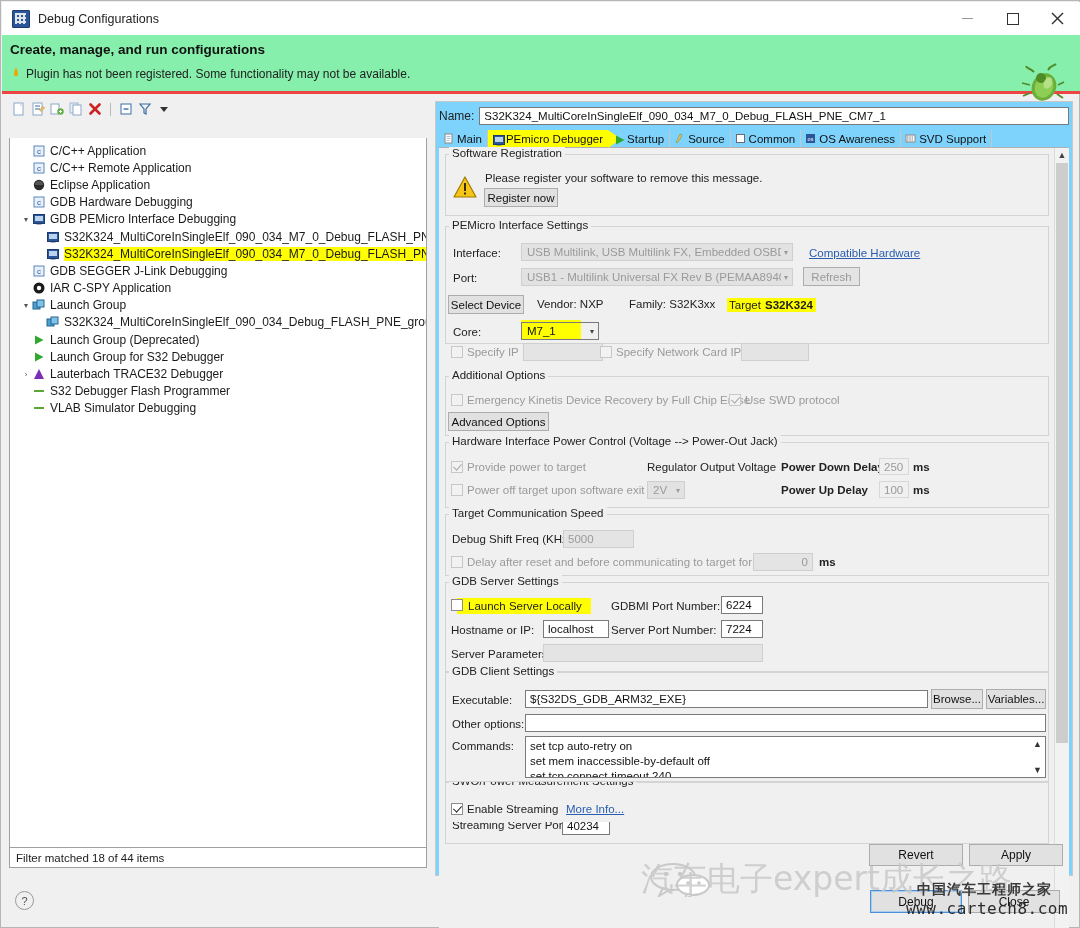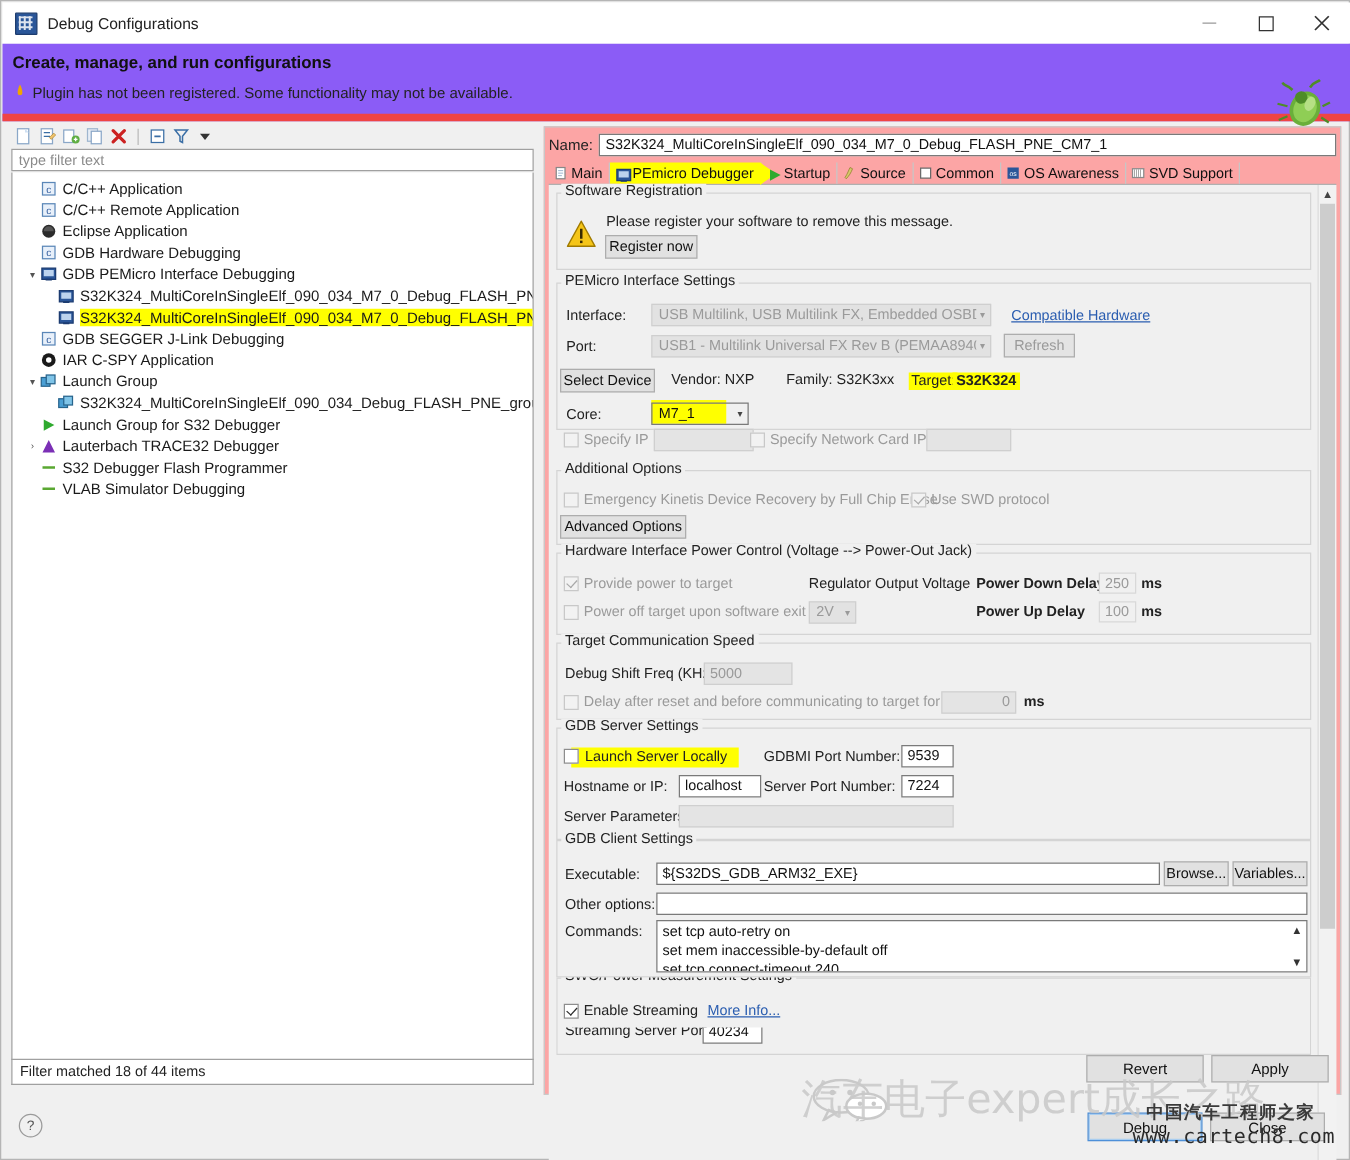--- a/index.html
+++ b/index.html
@@ -39,21 +39,21 @@
   }
   .title-text{font-size:12.5px;color:#222;}
   .winbtns{position:absolute;right:0;top:0;height:33px;display:flex;}
   .winbtn{width:45px;height:33px;display:flex;align-items:center;justify-content:center;font-size:13px;color:#333;}
   .winbtn.close{font-size:15px;}
   .winbtn .dash{width:11px;height:1px;background:#999;display:block;}
   .winbtn .sq{width:10px;height:10px;border:1.3px solid #333;display:block;}
   
   .header{
     position:absolute;left:1px;top:34px;width:1078px;height:56px;
-    background:#8b5cf6;border-bottom:6px solid #ef4444;
+    background:#86efac;border-bottom:3px solid #ef4444;
   }
   .header h1{
     margin:0;position:absolute;left:8px;top:7px;
     font-size:13.5px;font-weight:bold;color:#111;
   }
   .header .msg{
     position:absolute;left:24px;top:32px;font-size:12px;color:#222;
   }
   .warn-mini{
     position:absolute;left:8px;top:32px;width:12px;height:12px;
@@ -90,21 +90,21 @@
   .tlabel{padding-right:3px;}
   .trow.hl .tlabel{background:#ffff00;}
   .status{
     position:absolute;left:0;top:749px;width:418px;height:20px;
     border:1px solid #a0a0a0;border-top:none;background:#fff;
     font-size:11.5px;color:#222;line-height:20px;padding-left:6px;box-sizing:border-box;
   }
   
   .rightpane{
     position:absolute;left:434px;top:100px;width:638px;height:775px;
-    background:#fca5a5;border:1px solid #c8c8c8;box-sizing:border-box;
+    background:#7dd3fc;border:1px solid #c8c8c8;box-sizing:border-box;
   }
   .namerow{
     position:absolute;left:3px;top:4px;width:630px;height:19px;display:flex;align-items:center;
   }
   .namerow .lbl{font-size:12px;margin-right:5px;}
   .namerow .inp{
     flex:1;height:18px;border:1px solid #7a7a7a;background:#fff;
     font-size:11.5px;line-height:18px;padding-left:4px;box-sizing:border-box;color:#111;
   }
   .tabbar{
@@ -312,21 +312,20 @@
             <path d="M3 3 h10 l-4 5 v5 l-2 -1 v-4 z" fill="none" stroke="#3a6ea5" stroke-width="1.2"></path>
           </svg>
       </span>
       <span class="tb-ico">
         <svg width="16" height="16" viewBox="0 0 16 16">
             <path d="M4 6 l4 5 l4 -5 z" fill="#333"></path>
           </svg>
       </span>
     </div>
 
-    <div class="filterbox">type filter text</div>
 
     <div class="tree" id="tree">
         <div class="trow" style="padding-left: 10px;">
           <span class="twist"></span>
           <span class="ticon"><svg width="14" height="14" viewBox="0 0 14 14">
               <rect x="2" y="2" width="10" height="10" fill="#e8f0fa" stroke="#5b87b8"></rect>
               <text x="7" y="10" font-size="8" text-anchor="middle" fill="#2a5699" font-family="Liberation Sans">c</text>
             </svg></span>
           <span class="tlabel">C/C++ Application</span>
         </div>
@@ -402,20 +401,27 @@
               <rect x="5" y="2" width="7" height="7" fill="#7fc4e8" stroke="#27648c"></rect>
             </svg></span>
           <span class="tlabel">Launch Group</span>
         </div>
         <div class="trow" style="padding-left: 36px;">
           <span class="ticon"><svg width="14" height="14" viewBox="0 0 14 14">
               <rect x="1" y="4" width="7" height="7" fill="#4a9fd4" stroke="#27648c"></rect>
               <rect x="5" y="2" width="7" height="7" fill="#7fc4e8" stroke="#27648c"></rect>
             </svg></span>
           <span class="tlabel">S32K324_MultiCoreInSingleElf_090_034_Debug_FLASH_PNE_group</span>
+        </div>
+        <div class="trow" style="padding-left: 10px;">
+          <span class="twist"></span>
+          <span class="ticon"><svg width="14" height="14" viewBox="0 0 14 14">
+              <path d="M3 2.5 L11.5 7 L3 11.5 Z" fill="#2faa2f"></path>
+            </svg></span>
+          <span class="tlabel">Launch Group (Deprecated)</span>
         </div>
         <div class="trow" style="padding-left: 10px;">
           <span class="twist"></span>
           <span class="ticon"><svg width="14" height="14" viewBox="0 0 14 14">
               <path d="M3 2.5 L11.5 7 L3 11.5 Z" fill="#2faa2f"></path>
             </svg></span>
           <span class="tlabel">Launch Group for S32 Debugger</span>
         </div>
         <div class="trow" style="padding-left: 10px;">
           <span class="twist">›</span>
@@ -598,21 +604,21 @@
       <div class="lbl bold" style="left:380px;top:408px">ms</div>
 
       <div class="grp" style="top:434px;height:90px">
         <div class="gbox"></div>
         <div class="gtitle">GDB Server Settings</div>
       </div>
       <div style="position:absolute;left:18px;top:450px;width:134px;height:16px;background:#ffff00"></div>
       <div class="cbx" style="left:12px;top:451px;background:#fff"></div>
       <div class="lbl" style="left:29px;top:452px">Launch Server Locally</div>
       <div class="lbl" style="left:172px;top:452px">GDBMI Port Number:</div>
-      <div class="inp" style="left:282px;top:448px;width:42px;height:18px">9539</div>
+      <div class="inp" style="left:282px;top:448px;width:42px;height:18px">6224</div>
       <div class="lbl" style="left:12px;top:476px">Hostname or IP:</div>
       <div class="inp" style="left:104px;top:472px;width:66px;height:18px">localhost</div>
       <div class="lbl" style="left:172px;top:476px">Server Port Number:</div>
       <div class="inp" style="left:282px;top:472px;width:42px;height:18px">7224</div>
       <div class="lbl" style="left:12px;top:500px">Server Parameters:</div>
       <div class="inp dis" style="left:104px;top:496px;width:220px;height:18px"></div>
 
       <div class="grp" style="top:524px;height:110px">
         <div class="gbox"></div>
         <div class="gtitle">GDB Client Settings</div>

